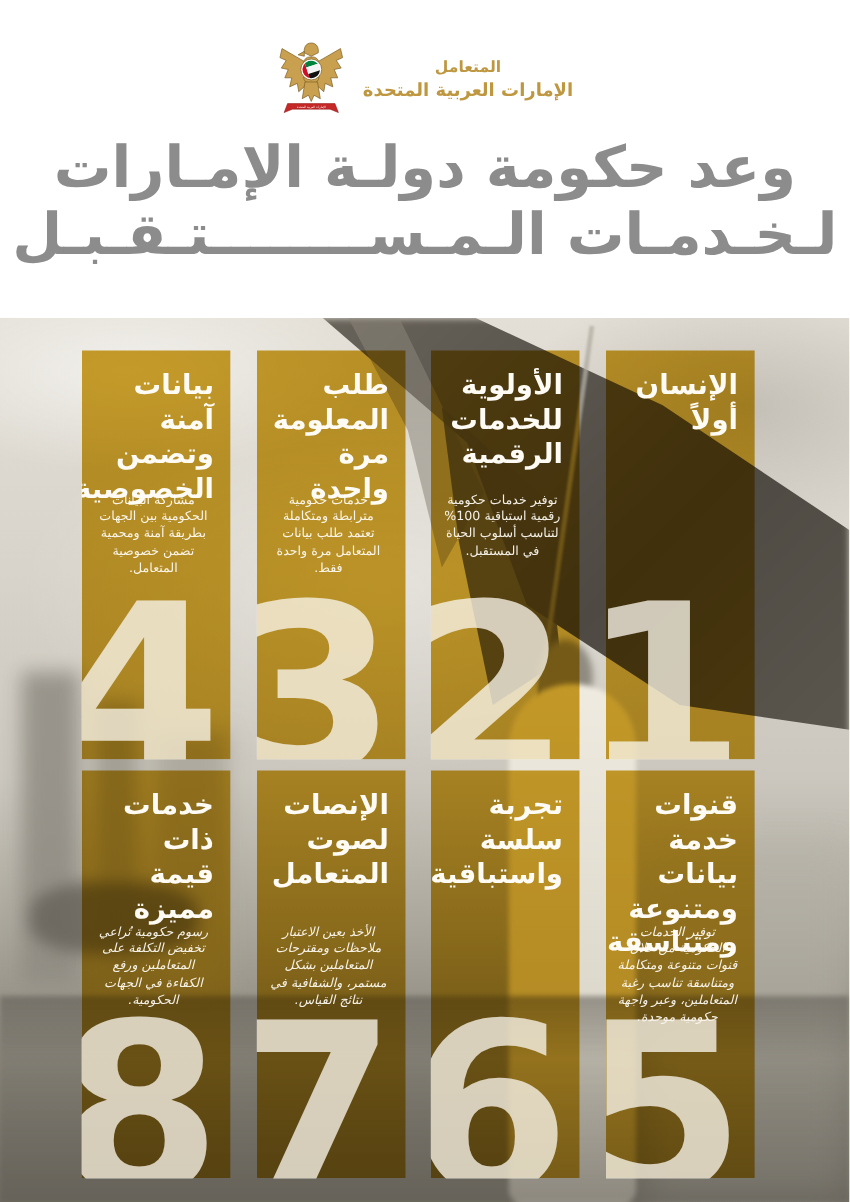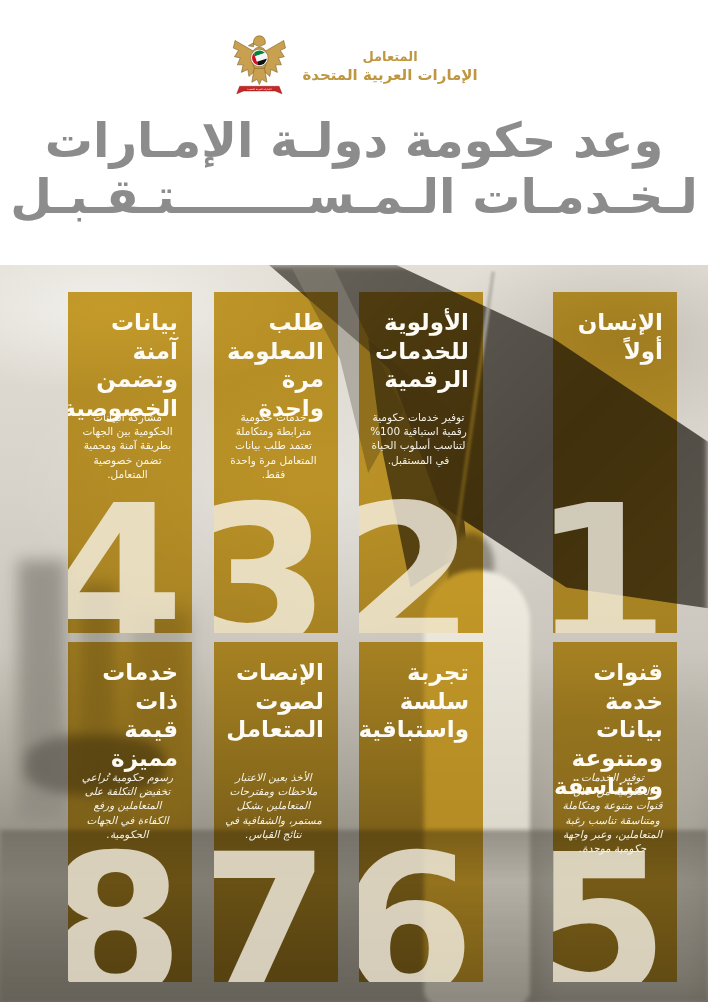--- a/index.html
+++ b/index.html
@@ -52,21 +52,21 @@
     background:linear-gradient(180deg,#EFEBE0 0%,#E2DDD1 45%,#D2CDC1 100%);
     border-radius:52px 52px 10px 10px;filter:blur(2px);}
   .water-light{right:0;top:440px;width:170px;height:297px;background:#B5B1A7;filter:blur(14px);opacity:.55;}
   .sea{left:0;top:565px;width:708px;height:172px;
     background:linear-gradient(180deg,rgba(90,86,78,.55) 0%,rgba(113,109,99,.35) 30%,rgba(95,91,83,.6) 100%);
     filter:blur(2px);}
   
   .card{position:absolute;width:124px;overflow:hidden;direction:rtl;}
   .row1{top:292px;height:341px;}
   .row2{top:642px;height:340px;}
-  .col1{left:505px;margin-left:48px;} .col2{left:359px;} .col3{left:214px;} .col4{left:68px;}
+  .col1{left:505px;} .col2{left:359px;} .col3{left:214px;} .col4{left:68px;}
   .card-tint{position:absolute;inset:0;background:#D0A52D;mix-blend-mode:multiply;}
   .card-title{position:relative;z-index:1;padding:16px 14px 0 12px;
     color:#FDFBF4;font-size:23px;font-weight:700;line-height:1.24;text-align:right;}
   .card-body{position:absolute;z-index:1;right:14px;left:9px;
     color:rgba(255,253,246,.93);font-size:10.5px;line-height:1.35;text-align:center;}
   .row1 .card-body{top:118px;}
   .row2 .card-body{top:128px;font-style:italic;}
   .card-number{position:absolute;z-index:1;right:8px;bottom:-42px;
     font-size:196px;font-weight:700;line-height:1;
     color:rgba(249,245,234,.78);}

